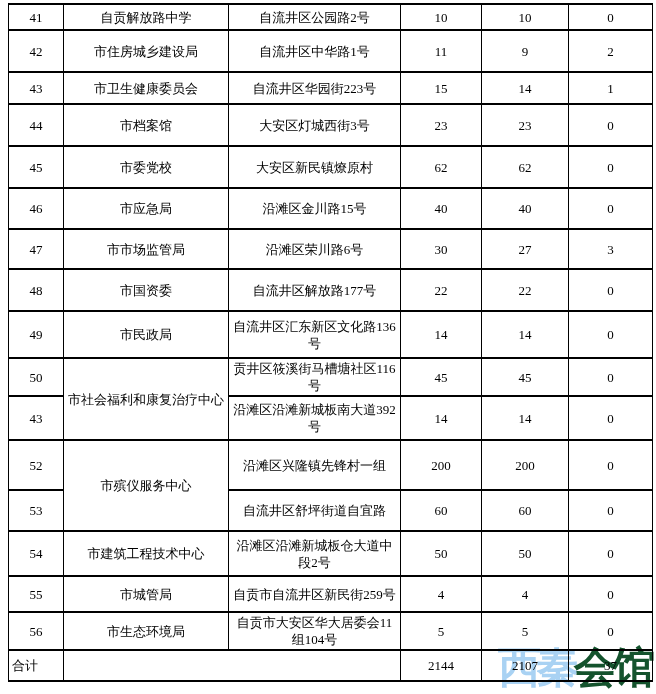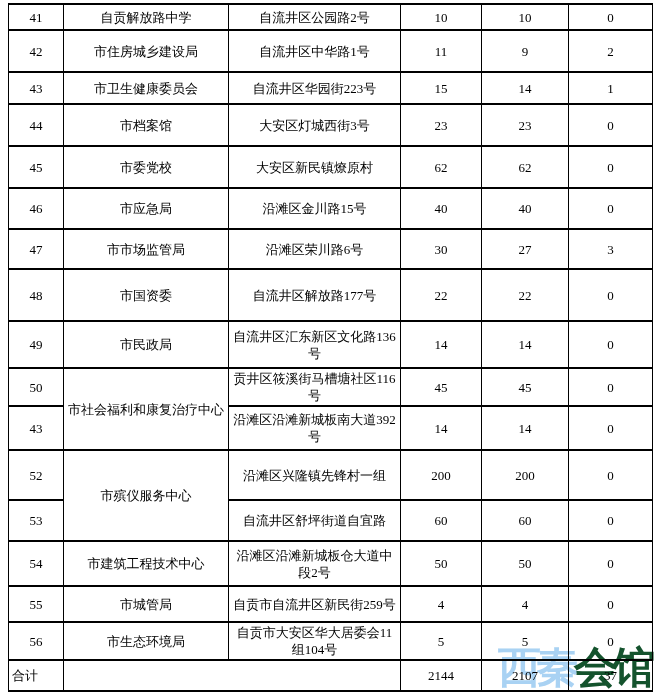--- a/index.html
+++ b/index.html
@@ -46,21 +46,21 @@
     background:transparent;
   }
   
   tbody tr:nth-child(1){height:26px;}
   tbody tr:nth-child(2){height:42px;margin-top:16px;}
   tbody tr:nth-child(3){height:32px;}
   tbody tr:nth-child(4){height:42px;}
   tbody tr:nth-child(5){height:42px;}
   tbody tr:nth-child(6){height:41px;}
   tbody tr:nth-child(7){height:40px;}
-  tbody tr:nth-child(8){height:52px;}
+  tbody tr:nth-child(8){height:42px;}
   tbody tr:nth-child(9){height:47px;}
   tbody tr:nth-child(10){height:31px;}
   tbody tr:nth-child(11){height:44px;}
   tbody tr:nth-child(12){height:50px;}
   tbody tr:nth-child(13){height:41px;margin-top:44px;}
   tbody tr:nth-child(14){height:45px;}
   tbody tr:nth-child(15){height:36px;margin-left:28px;}
   tbody tr:nth-child(16){height:37px;}
   tbody tr:nth-child(17){height:31px;}
   tr.total-row td.num-cell-first{

